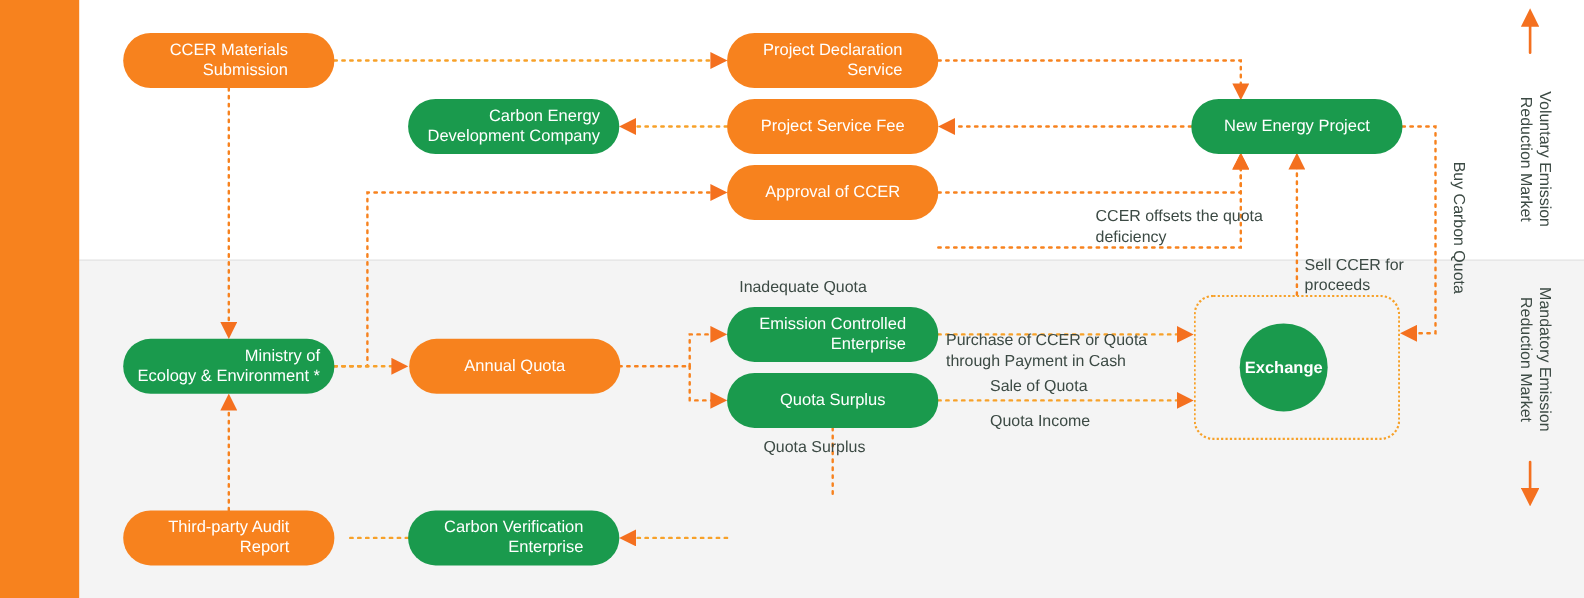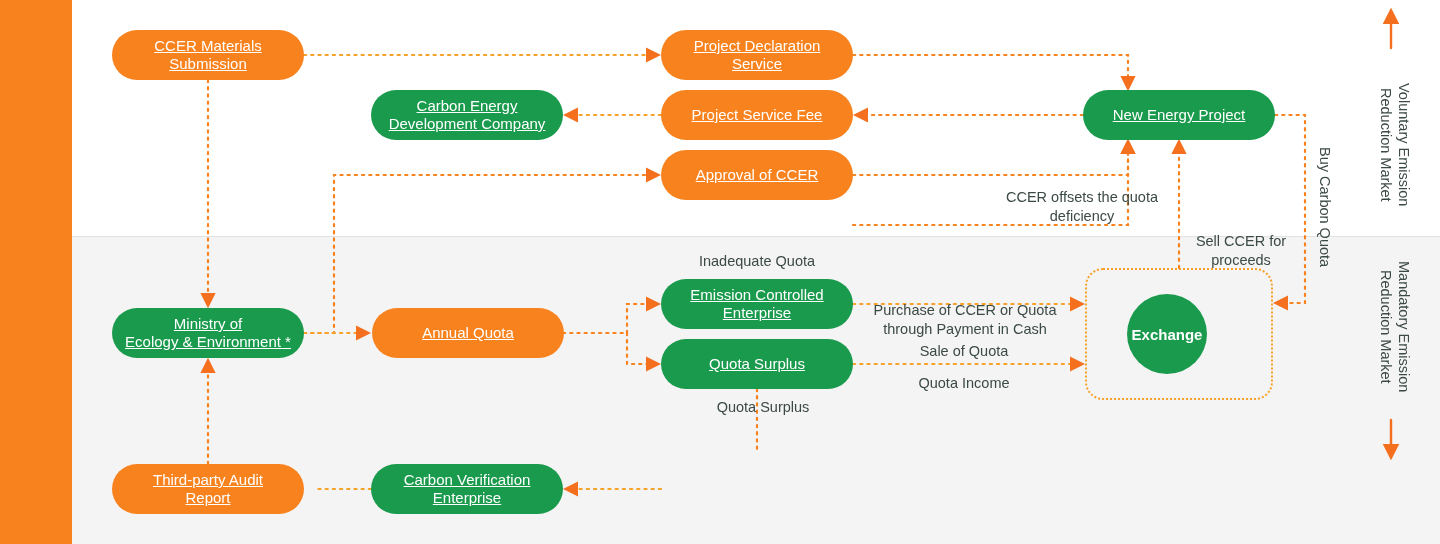--- a/index.html
+++ b/index.html
@@ -18,26 +18,25 @@
   
   .sidebar{
     position:absolute;left:0;top:0;width:72px;height:544px;
     background:#f7821e;
   }
 
   
   .node{
     position:absolute;
     display:flex;align-items:center;justify-content:center;
-    text-align:center;color:#ffffff;
+    text-align:right;color:#ffffff;
     border-radius:999px;
     font-size:15px;line-height:1.2;
     padding:0 10px;box-sizing:border-box;
     white-space:pre-line;
-    text-decoration:underline;
   }
   .node.orange{background:#f7821e;}
   .node.green{background:#1a9a4d;}
 
   .circle-node{
     position:absolute;border-radius:50%;
     background:#1a9a4d;color:#fff;
     display:flex;align-items:center;justify-content:center;
     font-size:15px;
   }
@@ -45,21 +44,21 @@
   .dashbox{
     position:absolute;
     border:2px dotted #f7a129;
     border-radius:18px;
     box-sizing:border-box;
   }
 
   
   .lbl{
     position:absolute;color:#3c4a44;font-size:14.5px;line-height:1.28;
-    text-align:center;white-space:pre-line;
+    text-align:left;white-space:pre-line;
   }
   .vlbl{
     position:absolute;color:#3c4a44;font-size:14.5px;line-height:1.2;
     writing-mode:vertical-rl;
     text-align:center;white-space:pre-line;
   }
 
   
   svg.wires{position:absolute;left:0;top:0;width:1440px;height:544px;pointer-events:none;}
   .w{fill:none;stroke:#f7821e;stroke-width:2.2;stroke-linecap:round;stroke-dasharray:2.2 5;}

